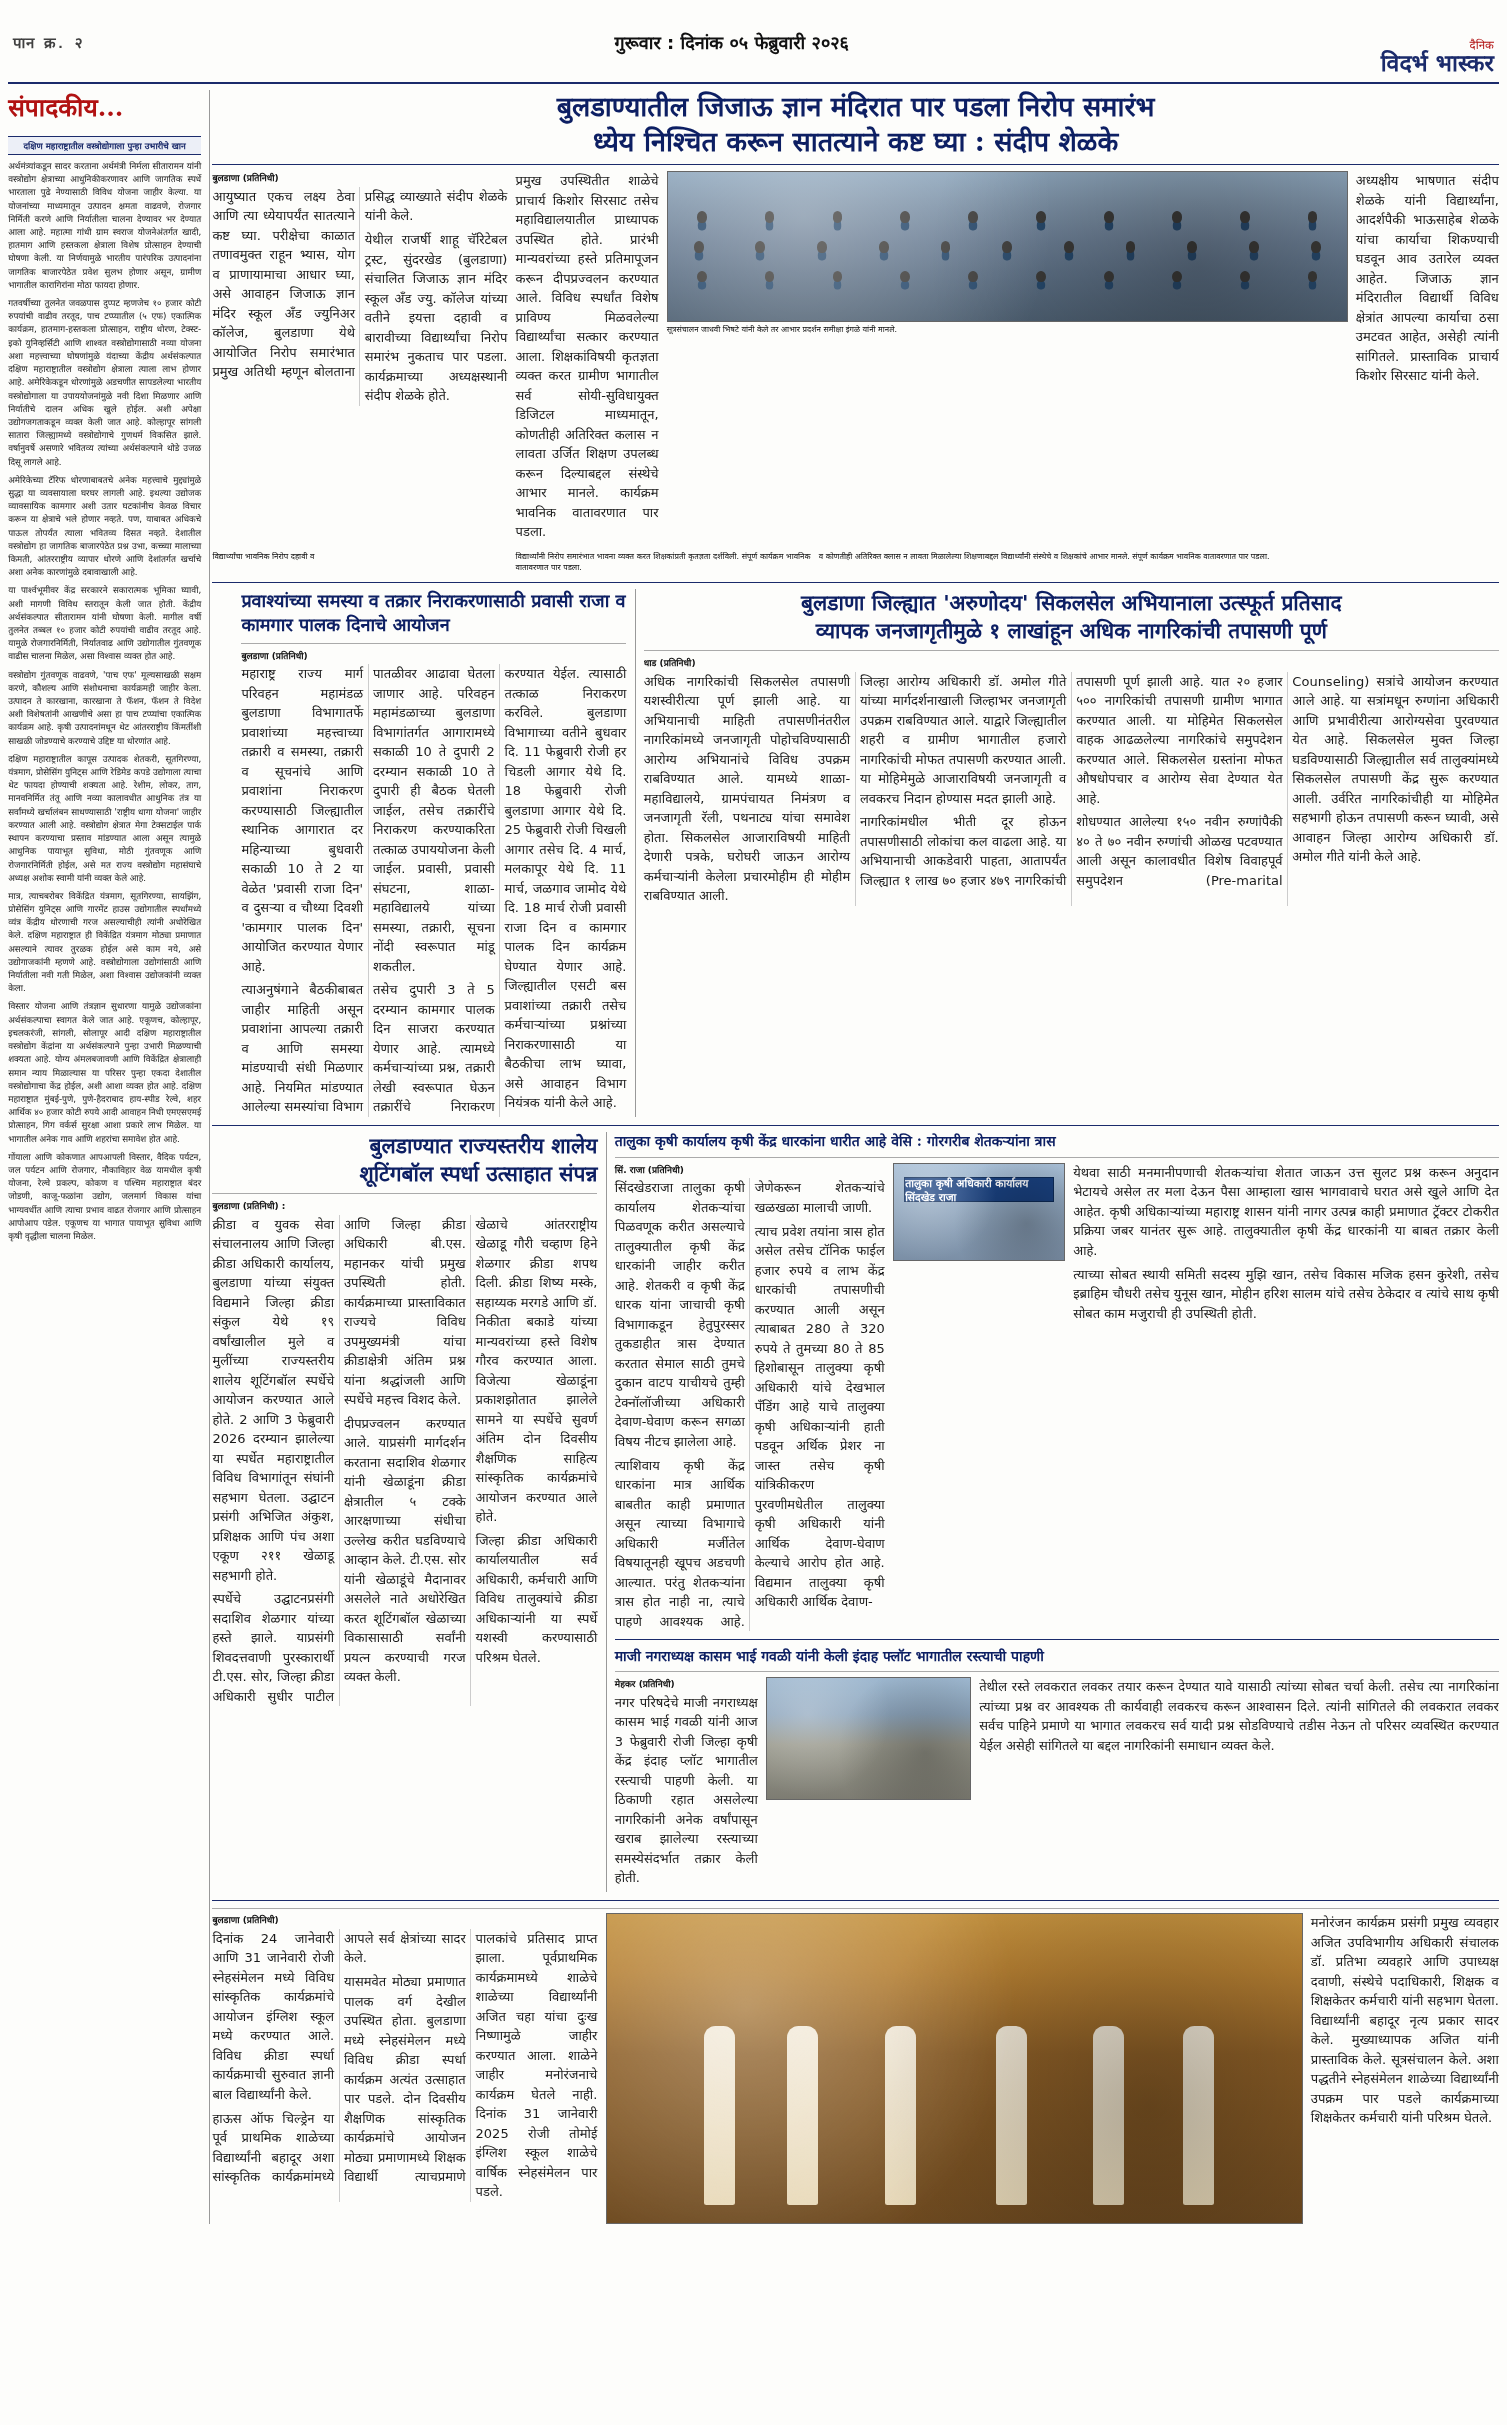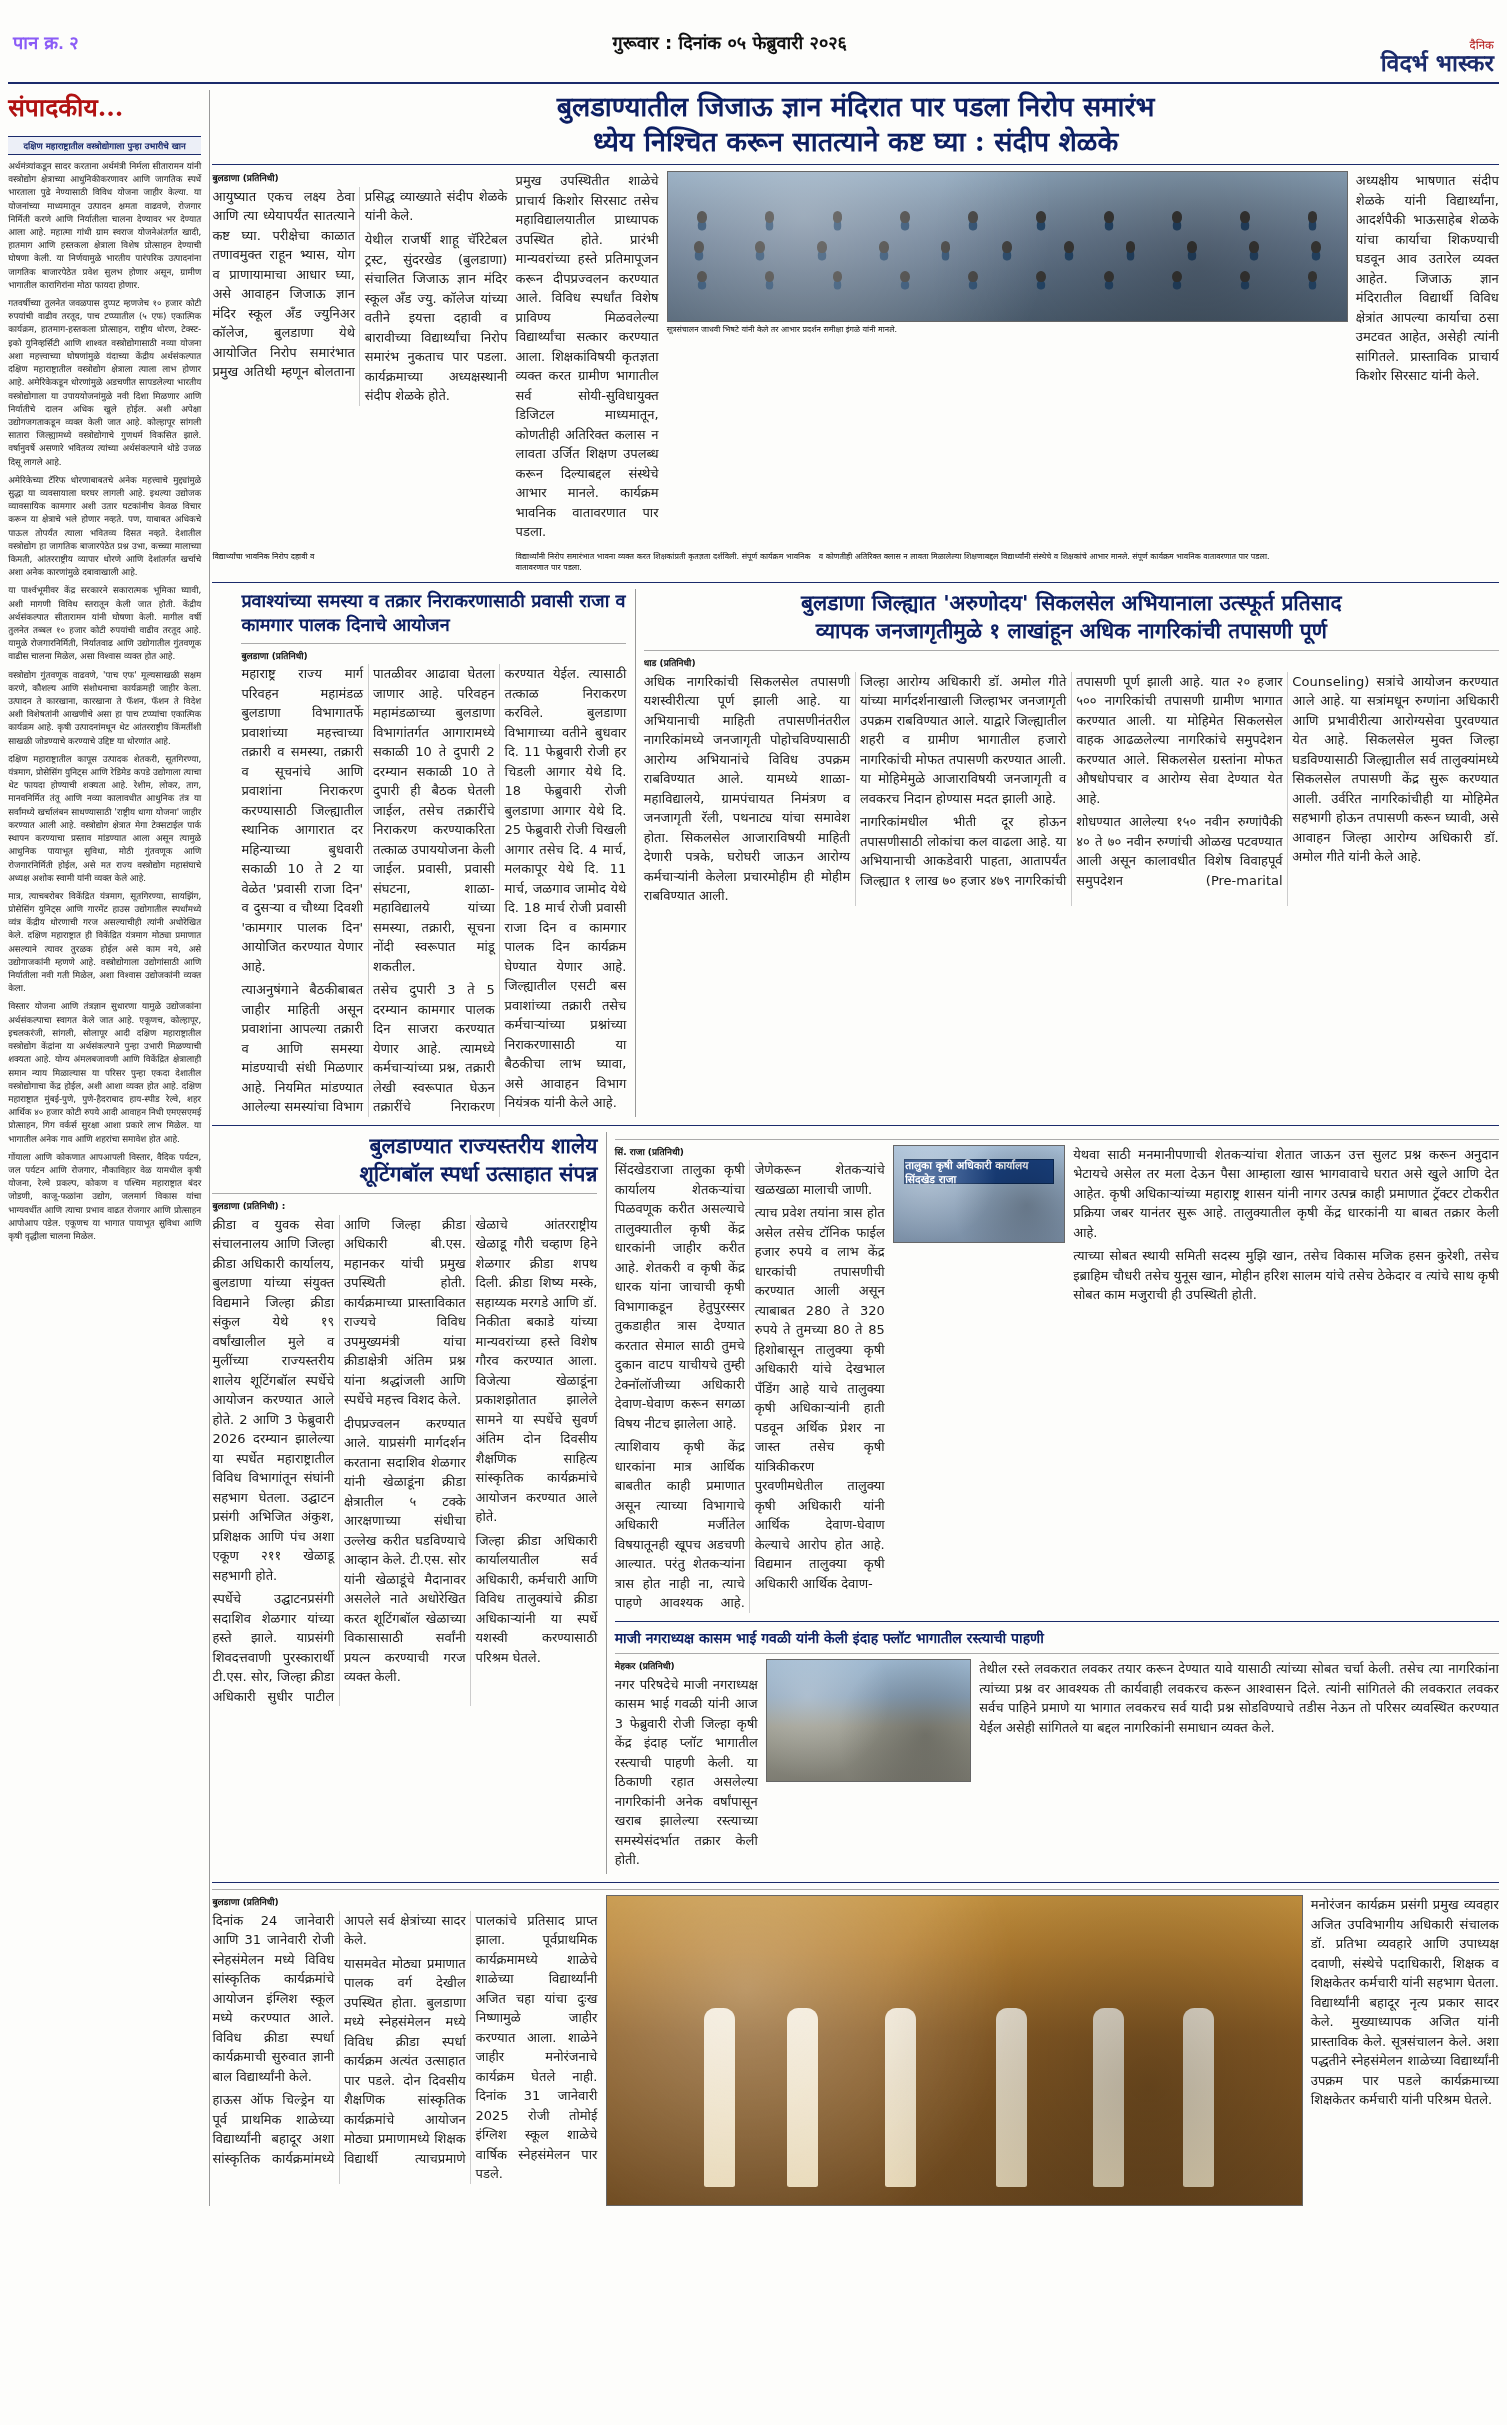--- a/index.html
+++ b/index.html
@@ -19,24 +19,24 @@
 
   
   .masthead {
     display: flex;
     align-items: center;
     justify-content: space-between;
     border-bottom: 2.5px solid #1b2b6b;
     padding: 3.3px 4.9px 6.5px 4.9px;
   }
   .mast-left {
-    font-family: Liberation Sans, sans-serif;
-    font-weight: bold;
-    font-size: 18px;
-    color: #8b5cf6;
+    font-family: Liberation Mono, monospace;
+    font-weight: bold;
+    font-size: 15px;
+    color: #404040;
     letter-spacing: 0.4px;
   }
   .mast-center {
     font-weight: bold;
     font-size: 18px;
     color: #111;
     text-align: center;
     flex: 1;
   }
   .mast-right { text-align: right; line-height: 1.05; }
@@ -371,20 +371,21 @@
           <div class="body-txt cols3">
             <p>क्रीडा व युवक सेवा संचालनालय आणि जिल्हा क्रीडा अधिकारी कार्यालय, बुलडाणा यांच्या संयुक्त विद्यमाने जिल्हा क्रीडा संकुल येथे १९ वर्षांखालील मुले व मुलींच्या राज्यस्तरीय शालेय शूटिंगबॉल स्पर्धेचे आयोजन करण्यात आले होते. 2 आणि 3 फेब्रुवारी 2026 दरम्यान झालेल्या या स्पर्धेत महाराष्ट्रातील विविध विभागांतून संघांनी सहभाग घेतला. उद्घाटन प्रसंगी अभिजित अंकुश, प्रशिक्षक आणि पंच अशा एकूण २११ खेळाडू सहभागी होते.</p>
             <p>स्पर्धेचे उद्घाटनप्रसंगी सदाशिव शेळगार यांच्या हस्ते झाले. याप्रसंगी शिवदत्तवाणी पुरस्कारार्थी टी.एस. सोर, जिल्हा क्रीडा अधिकारी सुधीर पाटील आणि जिल्हा क्रीडा अधिकारी बी.एस. महानकर यांची प्रमुख उपस्थिती होती. कार्यक्रमाच्या प्रास्ताविकात राज्यचे विविध उपमुख्यमंत्री यांचा क्रीडाक्षेत्री अंतिम प्रश्न यांना श्रद्धांजली आणि स्पर्धेचे महत्त्व विशद केले.</p>
             <p>दीपप्रज्वलन करण्यात आले. याप्रसंगी मार्गदर्शन करताना सदाशिव शेळगार यांनी खेळाडूंना क्रीडा क्षेत्रातील ५ टक्के आरक्षणाच्या संधीचा उल्लेख करीत घडविण्याचे आव्हान केले. टी.एस. सोर यांनी खेळाडूंचे मैदानावर असलेले नाते अधोरेखित करत शूटिंगबॉल खेळाच्या विकासासाठी सर्वांनी प्रयत्न करण्याची गरज व्यक्त केली.</p>
             <p>खेळाचे आंतरराष्ट्रीय खेळाडू गौरी चव्हाण हिने शेळगार क्रीडा शपथ दिली. क्रीडा शिष्य मस्के, सहाय्यक मरगडे आणि डॉ. निकीता बकाडे यांच्या मान्यवरांच्या हस्ते विशेष गौरव करण्यात आला. विजेत्या खेळाडूंना प्रकाशझोतात झालेले सामने या स्पर्धेचे सुवर्ण अंतिम दोन दिवसीय शैक्षणिक साहित्य सांस्कृतिक कार्यक्रमांचे आयोजन करण्यात आले होते.</p>
             <p>जिल्हा क्रीडा अधिकारी कार्यालयातील सर्व अधिकारी, कर्मचारी आणि विविध तालुक्यांचे क्रीडा अधिकाऱ्यांनी या स्पर्धे यशस्वी करण्यासाठी परिश्रम घेतले.</p>
           </div>
         </div>
 
         <div class="pane vrule" style="padding-left:8.2px;">
+          <div class="hl-small">तालुका कृषी कार्यालय कृषी केंद्र धारकांना धारीत आहे वेसि : गोरगरीब शेतकऱ्यांना त्रास</div>
           <div class="sep-thin"></div>
           <div style="display:flex; gap:8.2px;">
             <div style="flex:0 0 270px;">
               <div class="dateline">सिं. राजा (प्रतिनिधी)</div>
               <div class="body-txt cols2">
                 <p>सिंदखेडराजा तालुका कृषी कार्यालय शेतकऱ्यांचा पिळवणूक करीत असल्याचे तालुक्यातील कृषी केंद्र धारकांनी जाहीर करीत आहे. शेतकरी व कृषी केंद्र धारक यांना जाचाची कृषी विभागाकडून हेतुपुरस्सर तुकडाहीत त्रास देण्यात करतात सेमाल साठी तुमचे दुकान वाटप याचीयचे तुम्ही टेक्नॉलॉजीच्या अधिकारी देवाण-घेवाण करून सगळा विषय नीटच झालेला आहे.</p>
                 <p>त्याशिवाय कृषी केंद्र धारकांना मात्र आर्थिक बाबतीत काही प्रमाणात असून त्याच्या विभागाचे अधिकारी मर्जीतेल विषयातूनही खूपच अडचणी आल्यात. परंतु शेतकऱ्यांना त्रास होत नाही ना, त्याचे पाहणे आवश्यक आहे. जेणेकरून शेतकऱ्यांचे खळखळा मालाची जाणी.</p>
                 <p>त्याच प्रवेश तयांना त्रास होत असेल तसेच टॉनिक फाईल हजार रुपये व लाभ केंद्र धारकांची तपासणीची करण्यात आली असून त्याबाबत 280 ते 320 रुपये ते तुमच्या 80 ते 85 हिशोबासून तालुक्या कृषी अधिकारी यांचे देखभाल पँडिंग आहे याचे तालुक्या कृषी अधिकाऱ्यांनी हाती पडवून अर्थिक प्रेशर ना जास्त तसेच कृषी यांत्रिकीकरण पुरवणीमधेतील तालुक्या कृषी अधिकारी यांनी आर्थिक देवाण-घेवाण केल्याचे आरोप होत आहे. विद्यमान तालुक्या कृषी अधिकारी आर्थिक देवाण-</p>
               </div>
             </div>

